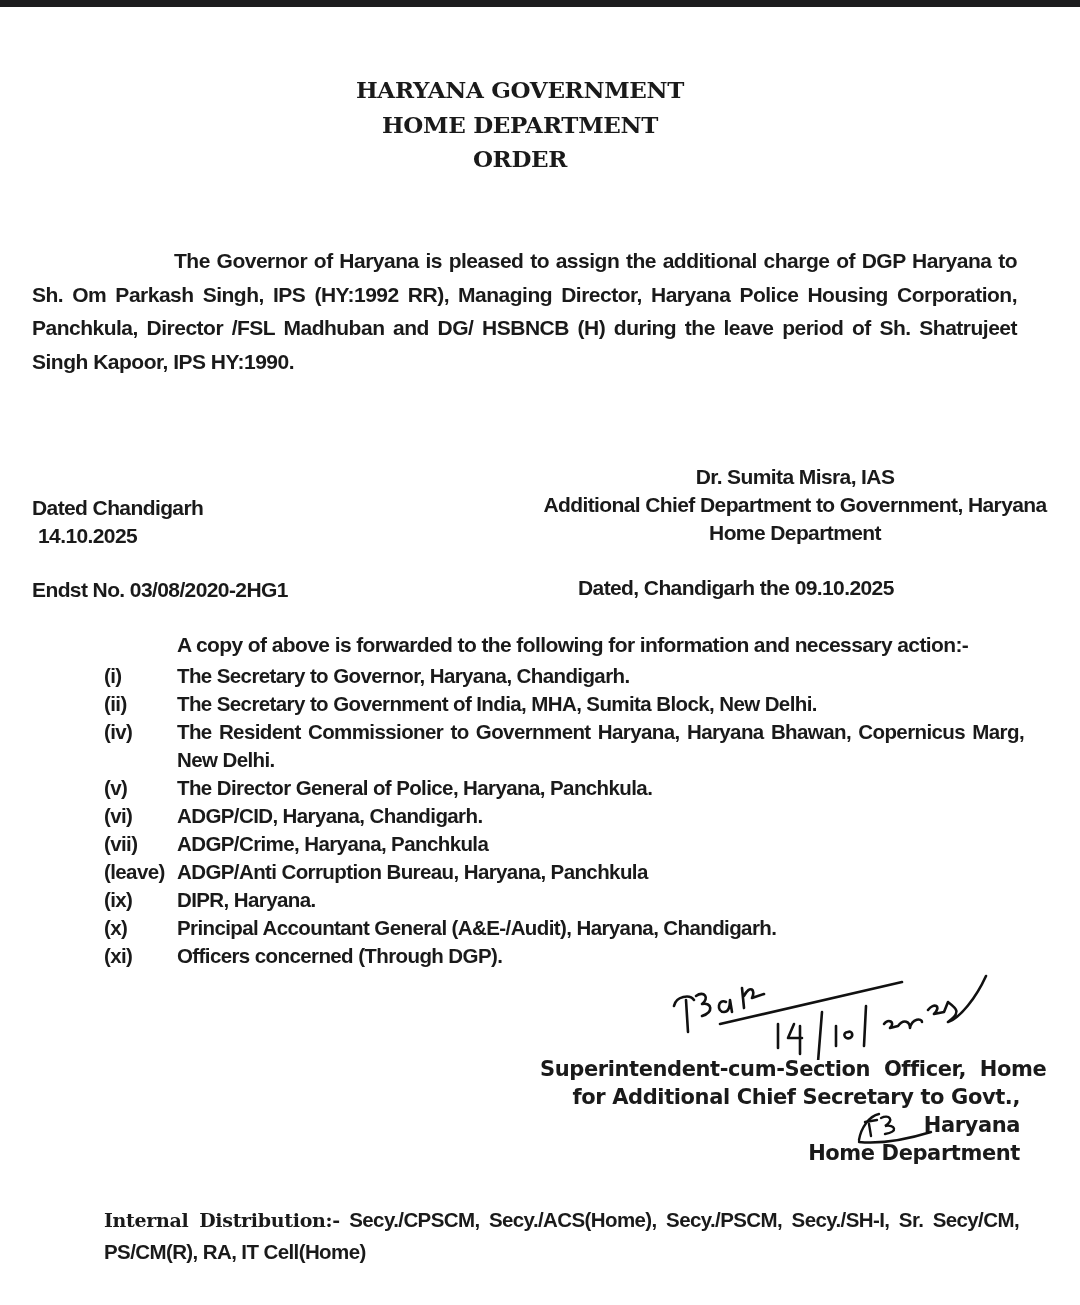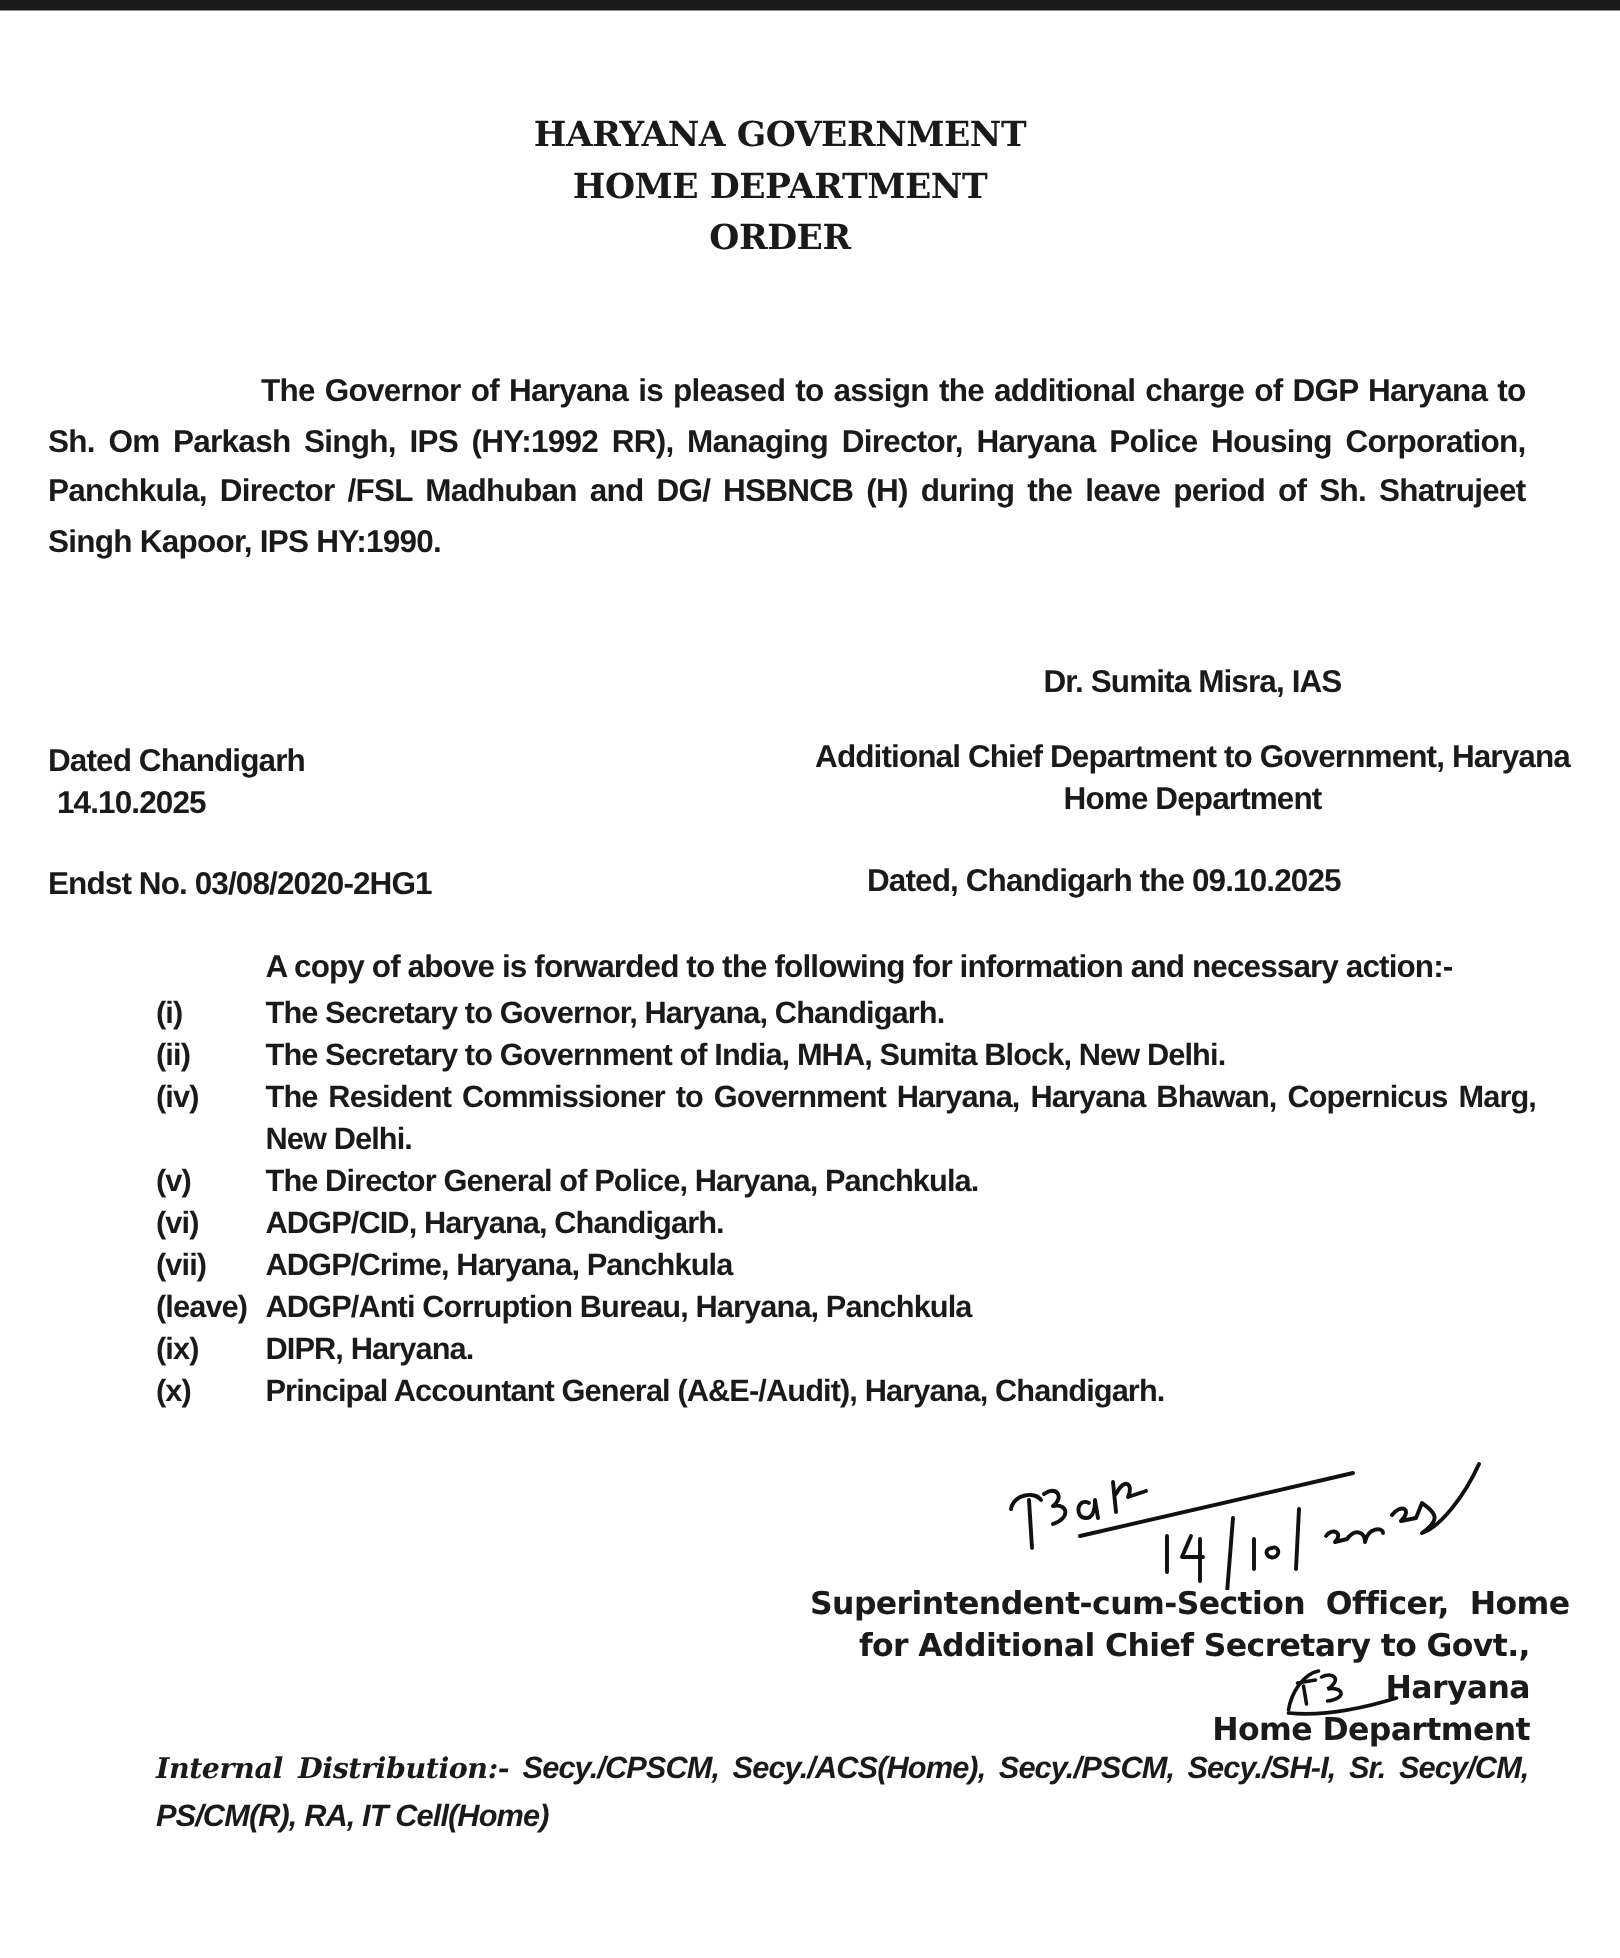--- a/index.html
+++ b/index.html
@@ -13,41 +13,41 @@
   .t { position: absolute; white-space: nowrap; font-weight: bold; font-size: 21px; letter-spacing: -0.6px; transform-origin: left top; }
   .hdr { font-family: "DejaVu Serif", serif; font-size: 23px; letter-spacing: -0.3px; text-align: center; width: 1080px; left: -20px; }
   .para { position: absolute; left: 32px; top: 244px; width: 985px; font-weight: bold; font-size: 21px; line-height: 33.5px; letter-spacing: -0.5px; text-align: justify; }
   .para .indent { display: inline-block; width: 142px; }
   .c { text-align: center; }
   .list { position: absolute; left: 104px; top: 662px; width: 920px; }
   .row { display: flex; font-weight: bold; font-size: 20.5px; letter-spacing: -0.6px; line-height: 28px; }
   .row .num { width: 73px; flex: none; }
   .row .txt { flex: 1; }
   .sig-block { position: absolute; left: 540px; top: 1055px; width: 480px; text-align: right; font-family: "DejaVu Sans", sans-serif; font-size: 21px; font-weight: bold; letter-spacing: -0.4px; line-height: 28px; }
-  .internal { position: absolute; left: 104px; top: 1163px; width: 915px; font-weight: bold; font-size: 20.5px; letter-spacing: -0.6px; line-height: 32px; text-align: justify; font-style: italic; }
+  .internal { position: absolute; left: 104px; top: 1204px; width: 915px; font-weight: bold; font-size: 20.5px; letter-spacing: -0.6px; line-height: 32px; text-align: justify; }
   .internal .lbl { font-family: "DejaVu Serif", serif; font-size: 19px; letter-spacing: -0.3px; }
   svg.sig { position: absolute; }
 </style>
 </head>
 <body>
 
 <div class="topbar"></div>
 
 <div class="doc">
 
   <div class="t hdr" style="top:76px;">HARYANA GOVERNMENT</div>
   <div class="t hdr" style="top:111px;">HOME DEPARTMENT</div>
   <div class="t hdr" style="top:145px;">ORDER</div>
 
   <div class="para"><span class="indent"></span><span>The Governor of Haryana is pleased to assign the additional charge of DGP Haryana to Sh. Om Parkash Singh, IPS (HY:1992 RR), Managing Director, Haryana Police Housing Corporation, Panchkula, Director /FSL Madhuban and DG/ HSBNCB (H) during the leave period of Sh. Shatrujeet Singh Kapoor, IPS HY:1990.</span></div>
 
   <div class="t" style="left:32px; top:496px;">Dated Chandigarh</div>
   <div class="t" style="left:38px; top:524px;">14.10.2025</div>
 
-  <div class="t c" style="left:540px; width:510px; top:443px;">Dr. Sumita Misra, IAS</div>
+  <div class="t c" style="left:540px; width:510px; top:465px;">Dr. Sumita Misra, IAS</div>
   <div class="t c" style="left:540px; width:510px; top:493px;">Additional Chief Department to Government, Haryana</div>
   <div class="t c" style="left:540px; width:510px; top:521px;">Home Department</div>
 
   <div class="t" style="left:32px; top:578px;">Endst No. 03/08/2020-2HG1</div>
   <div class="t" style="left:578px; top:576px;">Dated, Chandigarh the 09.10.2025</div>
 
   <div class="t" style="left:177px; top:633px;">A copy of above is forwarded to the following for information and necessary action:-</div>
 
   <div class="list">
     <div class="row">
@@ -79,20 +79,24 @@
         <span class="txt">ADGP/Anti Corruption Bureau, Haryana, Panchkula</span>
       </div>
     <div class="row">
         <span class="num">(ix)</span>
         <span class="txt">DIPR, Haryana.</span>
       </div>
     <div class="row">
         <span class="num">(x)</span>
         <span class="txt">Principal Accountant General (A&amp;E-/Audit), Haryana, Chandigarh.</span>
       </div>
+    <div class="row">
+        <span class="num">(xi)</span>
+        <span class="txt">Officers concerned (Through DGP).</span>
+      </div>
   </div>
 
   <svg class="sig" style="left:660px; top:962px;" width="340" height="98" viewBox="0 0 340 98">
     <g fill="none" stroke="#111" stroke-width="2.6" stroke-linecap="round" stroke-linejoin="round">
       <path d="M14 44 C 16 34, 30 32, 34 38 M 26 38 L 28 70"></path>
       <path d="M36 34 C 44 28, 50 36, 42 42 C 52 40, 54 50, 42 54"></path>
       <path d="M66 40 C 58 36, 56 50, 64 50 C 70 50, 70 40, 70 38 L 72 50"></path>
       <path d="M82 26 L 84 46 M 84 34 C 90 22, 96 28, 92 36 L 104 32"></path>
       <path d="M60 62 L 242 20"></path>
       <path d="M118 62 L 118 86"></path>

